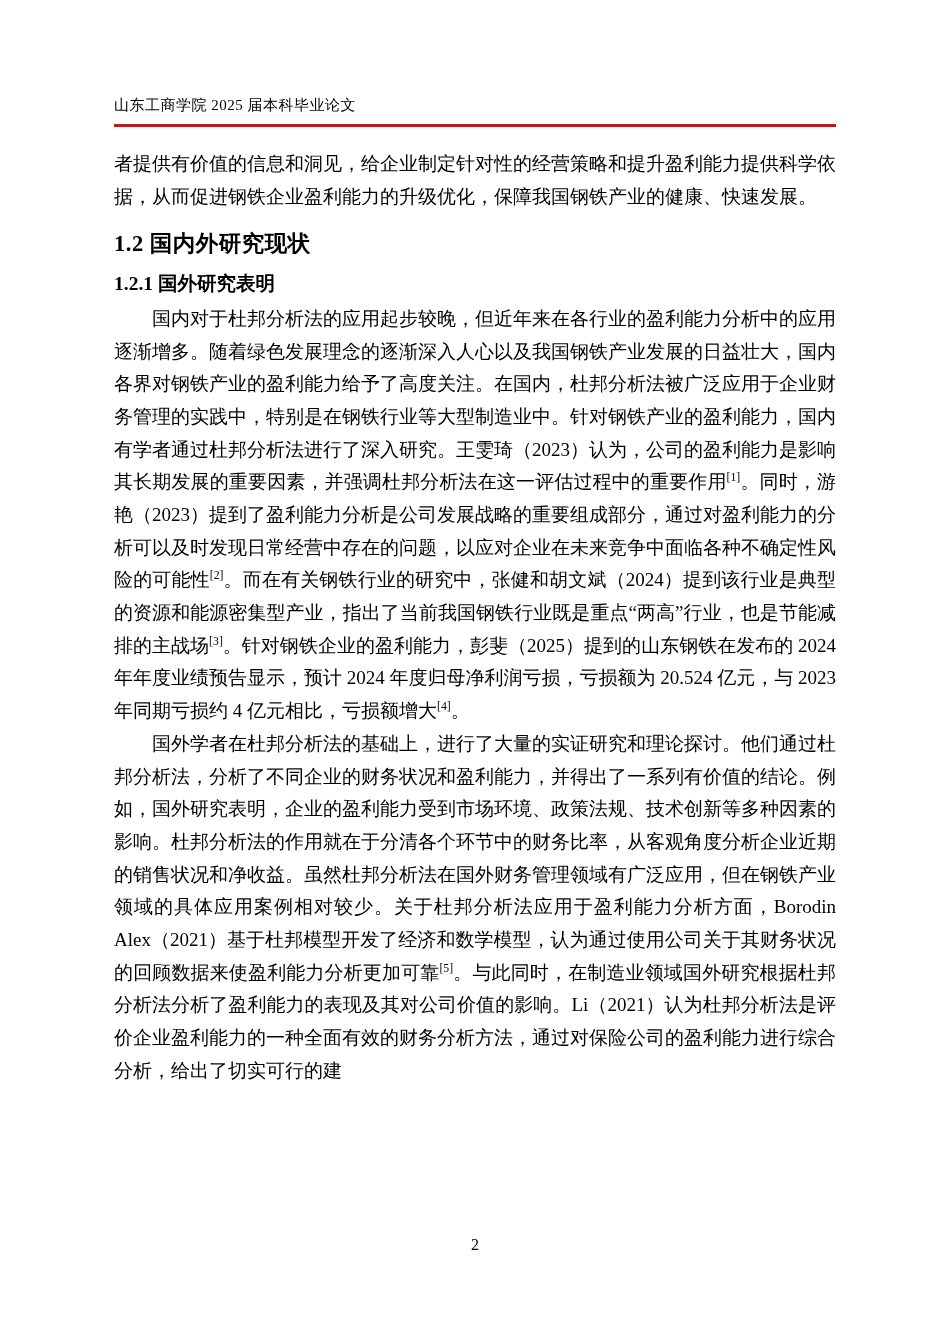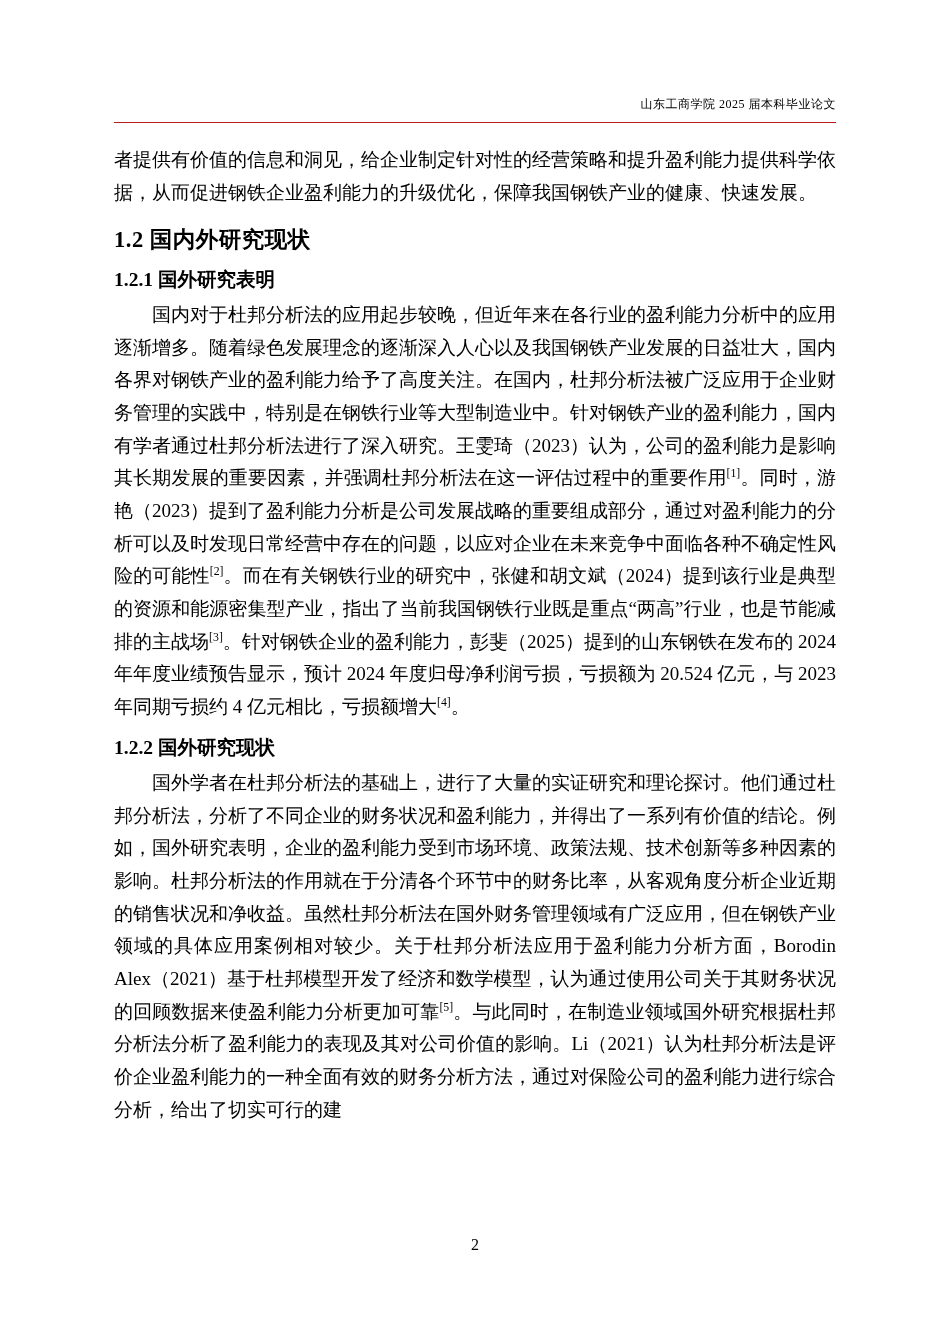--- a/index.html
+++ b/index.html
@@ -16,25 +16,25 @@
   .page {
     position: relative;
     width: 950px;
     height: 1344px;
     box-sizing: border-box;
     padding: 96px 114px 0 114px;
     background: #ffffff;
     overflow: hidden;
   }
   .header {
-    text-align: right;
-    font-size: 12px;
+    text-align: left;
+    font-size: 15px;
     letter-spacing: 0.5px;
     padding-bottom: 9px;
-    border-bottom: 1px solid #b91c1c;
+    border-bottom: 3px solid #b91c1c;
   }
   .body-text {
     margin-top: 21px;
     font-size: 19px;
     line-height: 1.72;
     text-align: justify;
     text-justify: inter-ideograph;
   }
   .para {
     margin: 0;
@@ -82,21 +82,20 @@
   <div class="body-text">
 
     <p class="para no-indent"><span>者提供有价值的信息和洞见，给企业制定针对性的经营策略和提升盈利能力提供科学依据，从而促进钢铁企业盈利能力的升级优化，保障我国钢铁产业的健康、快速发展。</span></p>
 
     <h1 class="h1">1.2 国内外研究现状</h1>
 
     <h2 class="h2">1.2.1 国外研究表明</h2>
 
     <p class="para"><span>国内对于杜邦分析法的应用起步较晚，但近年来在各行业的盈利能力分析中的应用逐渐增多。随着绿色发展理念的逐渐深入人心以及我国钢铁产业发展的日益壮大，国内各界对钢铁产业的盈利能力给予了高度关注。在国内，杜邦分析法被广泛应用于企业财务管理的实践中，特别是在钢铁行业等大型制造业中。针对钢铁产业的盈利能力，国内有学者通过杜邦分析法进行了深入研究。王雯琦（2023）认为，公司的盈利能力是影响其长期发展的重要因素，并强调杜邦分析法在这一评估过程中的重要作用</span><sup class="cite">[1]</sup><span>。同时，游艳（2023）提到了盈利能力分析是公司发展战略的重要组成部分，通过对盈利能力的分析可以及时发现日常经营中存在的问题，以应对企业在未来竞争中面临各种不确定性风险的可能性</span><sup class="cite">[2]</sup><span>。而在有关钢铁行业的研究中，张健和胡文斌（2024）提到该行业是典型的资源和能源密集型产业，指出了当前我国钢铁行业既是重点“两高”行业，也是节能减排的主战场</span><sup class="cite">[3]</sup><span>。针对钢铁企业的盈利能力，彭斐（2025）提到的山东钢铁在发布的 2024 年年度业绩预告显示，预计 2024 年度归母净利润亏损，亏损额为 20.524 亿元，与 2023 年同期亏损约 4 亿元相比，亏损额增大</span><sup class="cite">[4]</sup><span>。</span></p>
 
-    <h2 class="h2">1.2.2 国外研究现状</h2>
 
 
     <p class="para"><span>国外学者在杜邦分析法的基础上，进行了大量的实证研究和理论探讨。他们通过杜邦分析法，分析了不同企业的财务状况和盈利能力，并得出了一系列有价值的结论。例如，国外研究表明，企业的盈利能力受到市场环境、政策法规、技术创新等多种因素的影响。杜邦分析法的作用就在于分清各个环节中的财务比率，从客观角度分析企业近期的销售状况和净收益。虽然杜邦分析法在国外财务管理领域有广泛应用，但在钢铁产业领域的具体应用案例相对较少。关于杜邦分析法应用于盈利能力分析方面，Borodin Alex（2021）基于杜邦模型开发了经济和数学模型，认为通过使用公司关于其财务状况的回顾数据来使盈利能力分析更加可靠</span><sup class="cite">[5]</sup><span>。与此同时，在制造业领域国外研究根据杜邦分析法分析了盈利能力的表现及其对公司价值的影响。Li（2021）认为杜邦分析法是评价企业盈利能力的一种全面有效的财务分析方法，通过对保险公司的盈利能力进行综合分析，给出了切实可行的建</span></p>
 
   </div>
 
   <div class="footer">
     <span>2</span>
   </div>
 

